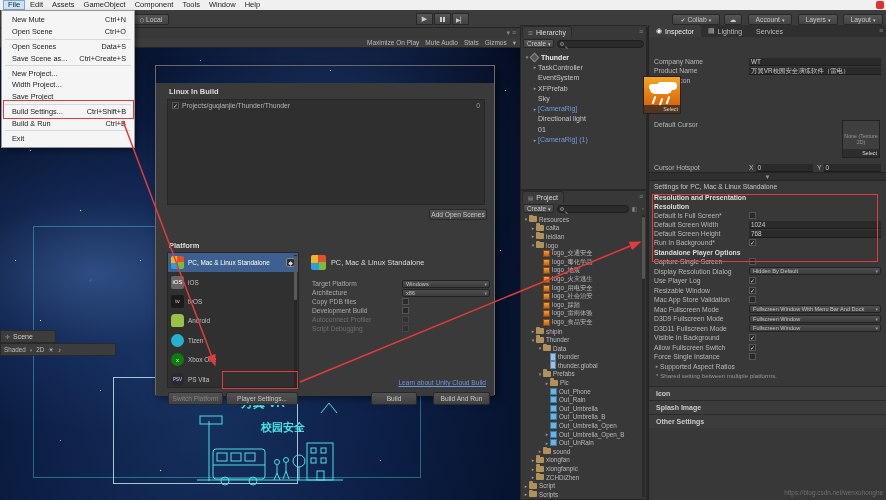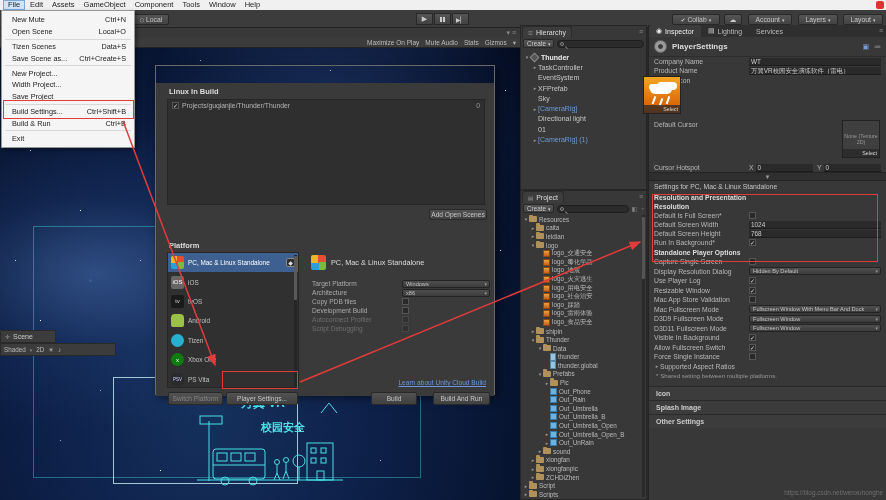--- a/index.html
+++ b/index.html
@@ -517,26 +517,20 @@
         </div>
         <div class="insp-tab">
           <span>▤</span>
           <span>Lighting</span>
         </div>
         <div class="insp-tab">
           <span>Services</span>
         </div>
       </div>
     <span class="panel-ictl" style="right:3px;top:2px;z-index:2;">≡</span>
-    <div id="insp-header">
-      <span class="gear"></span>
-      <b style="font-size:8px;color:#ddd;">PlayerSettings</b>
-      <span style="margin-left:auto;color:#7aa0d8;font-size:7px;">▣</span>
-      <span style="color:#999;font-size:7px;">≔</span>
-    </div>
     <div id="insp-body">
       <div class="irow">
         <span class="ilabel">Company Name</span>
         <span class="ifield">WT</span>
       </div>
       <div class="irow">
         <span class="ilabel">Product Name</span>
         <span class="ifield">万翼VR校园安全演练软件（雷电）</span>
       </div>
       <div class="iblock">
@@ -650,25 +644,25 @@
     <div id="watermark">https://blog.csdn.net/wenxuhonghe</div>
   </div>
 
   <div class="abs" id="filemenu">
       <div class="fm-item">
         <span>New Mute</span>
         <span class="fm-shortcut">Ctrl+N</span>
       </div>
       <div class="fm-item">
         <span>Open Scene</span>
-        <span class="fm-shortcut">Local+O</span>
+        <span class="fm-shortcut">Ctrl+O</span>
       </div>
       <div class="fm-sep"></div>
       <div class="fm-item">
-        <span>Tizen Scenes</span>
+        <span>Open Scenes</span>
         <span class="fm-shortcut">Data+S</span>
       </div>
       <div class="fm-item">
         <span>Save Scene as...</span>
         <span class="fm-shortcut">Ctrl+Create+S</span>
       </div>
       <div class="fm-sep"></div>
       <div class="fm-item">
         <span>New Project...</span>
         <span class="fm-shortcut"></span>

